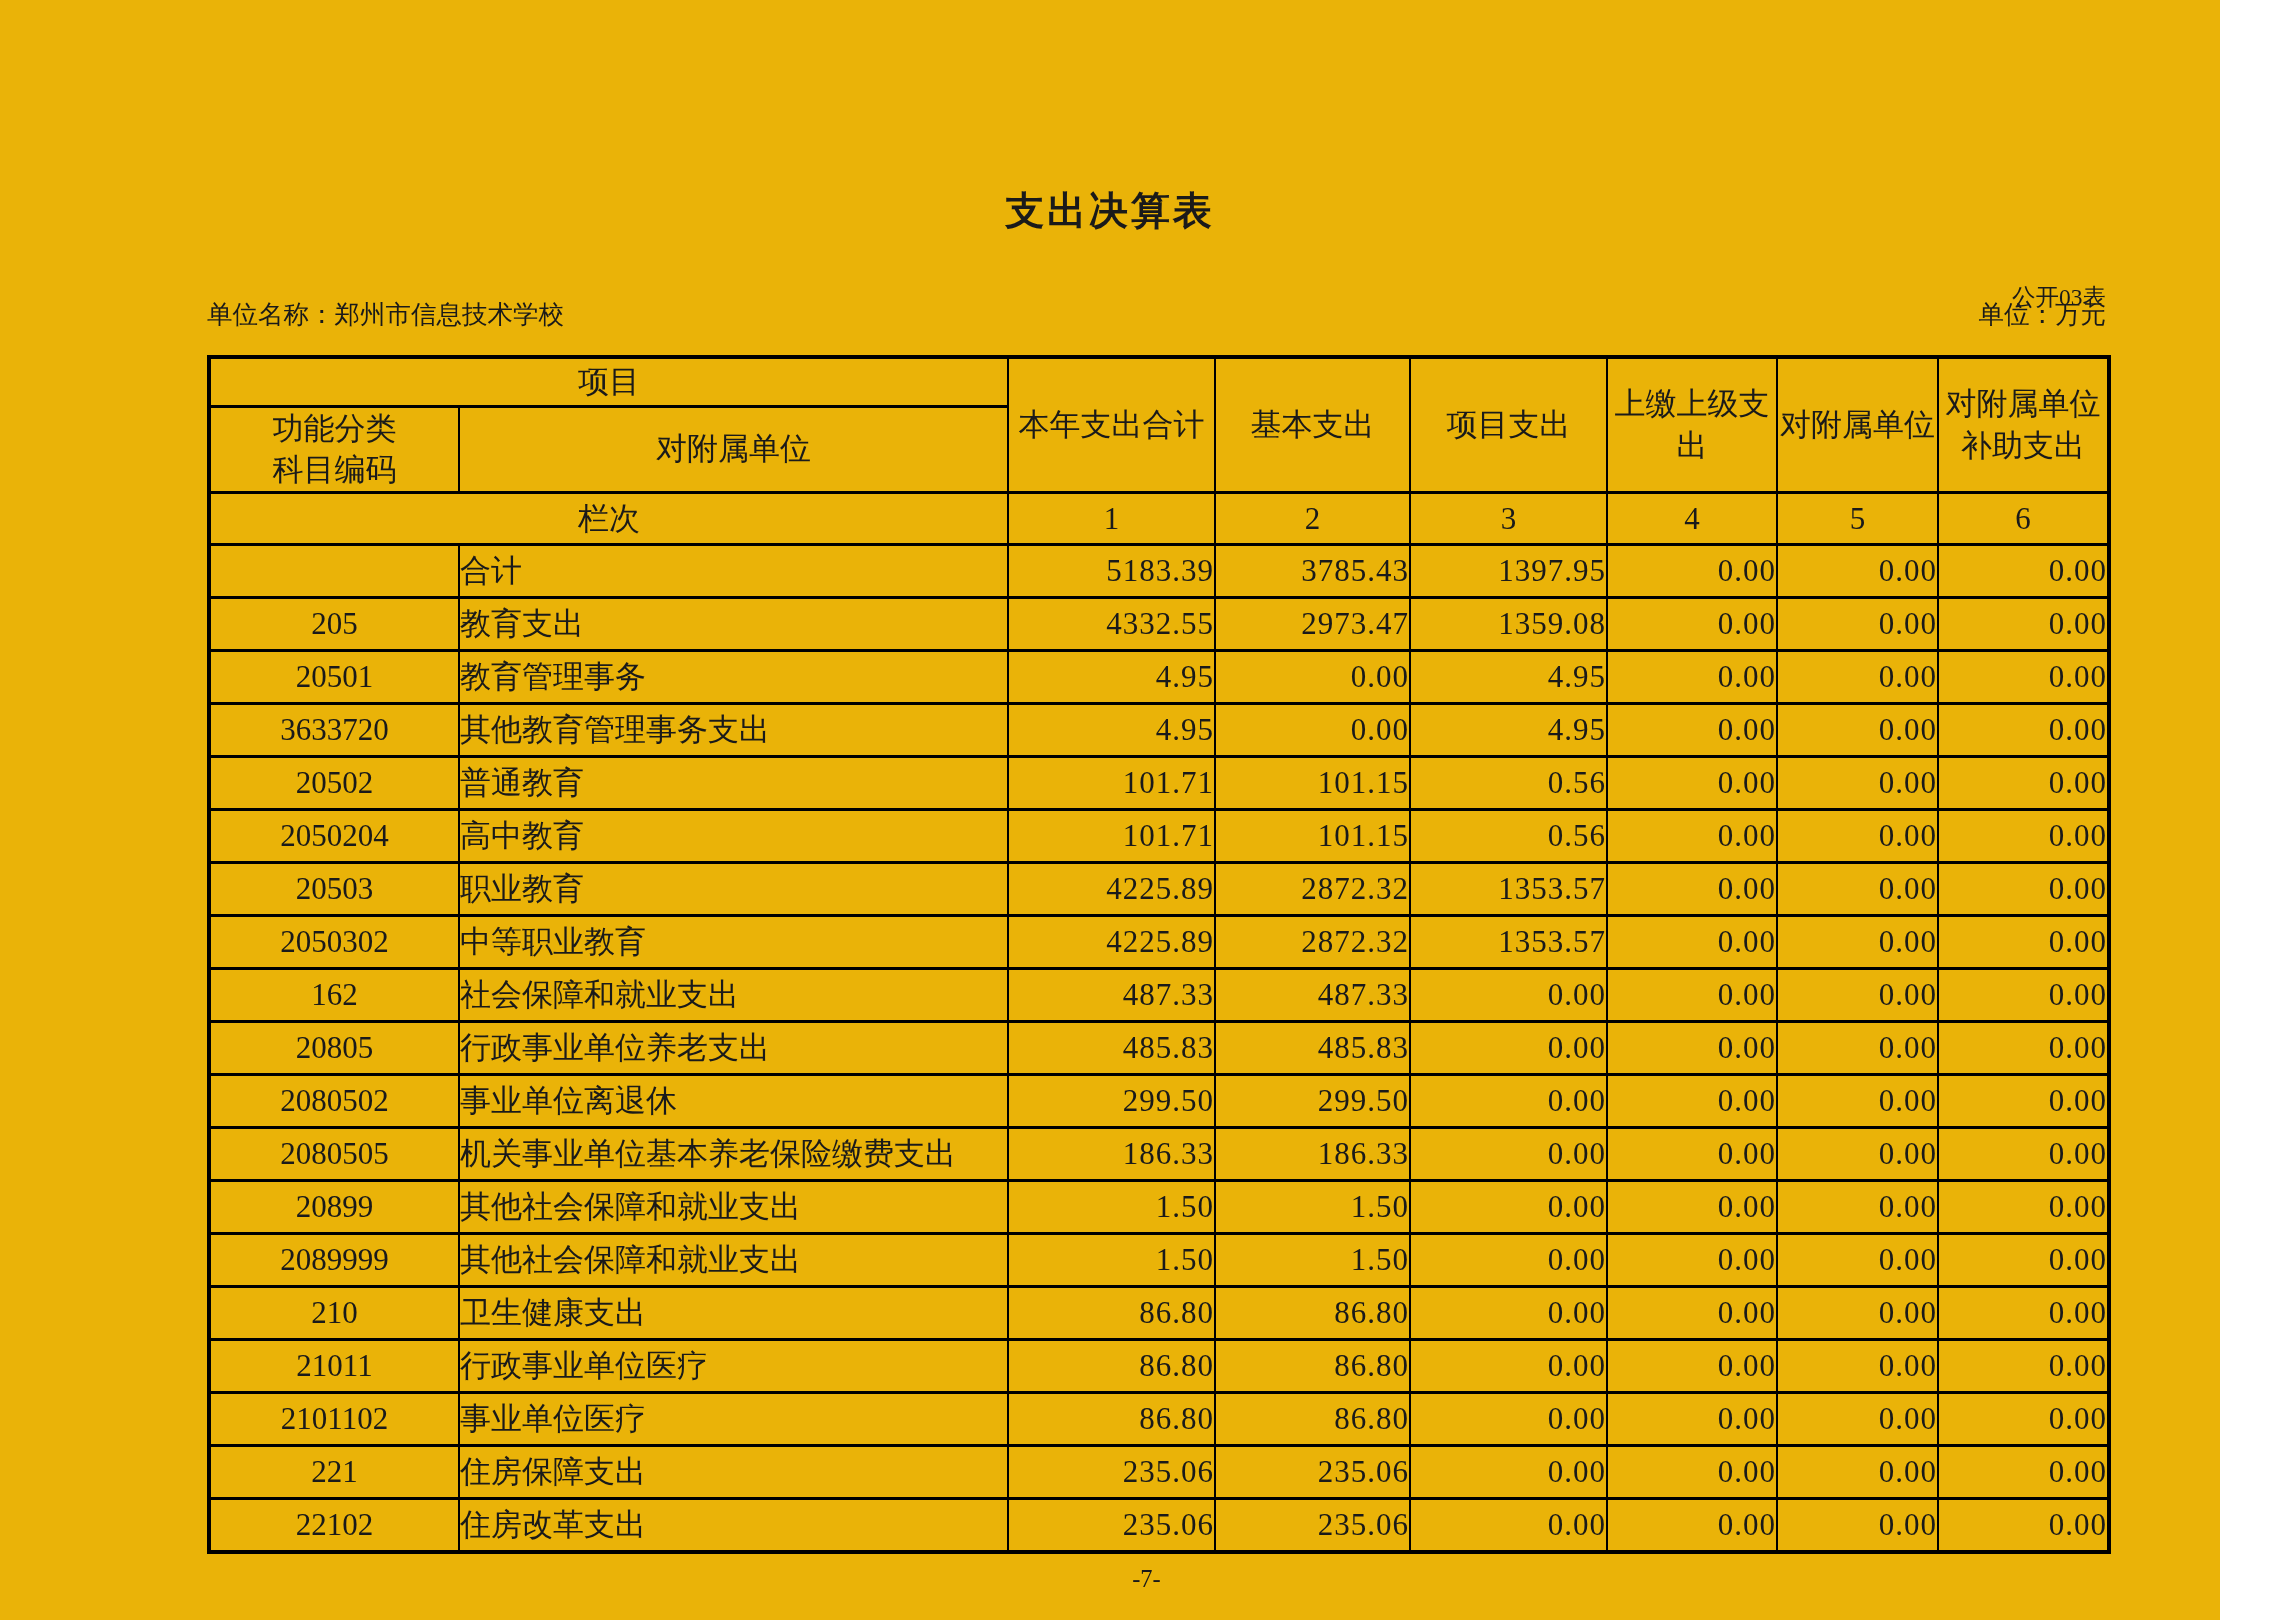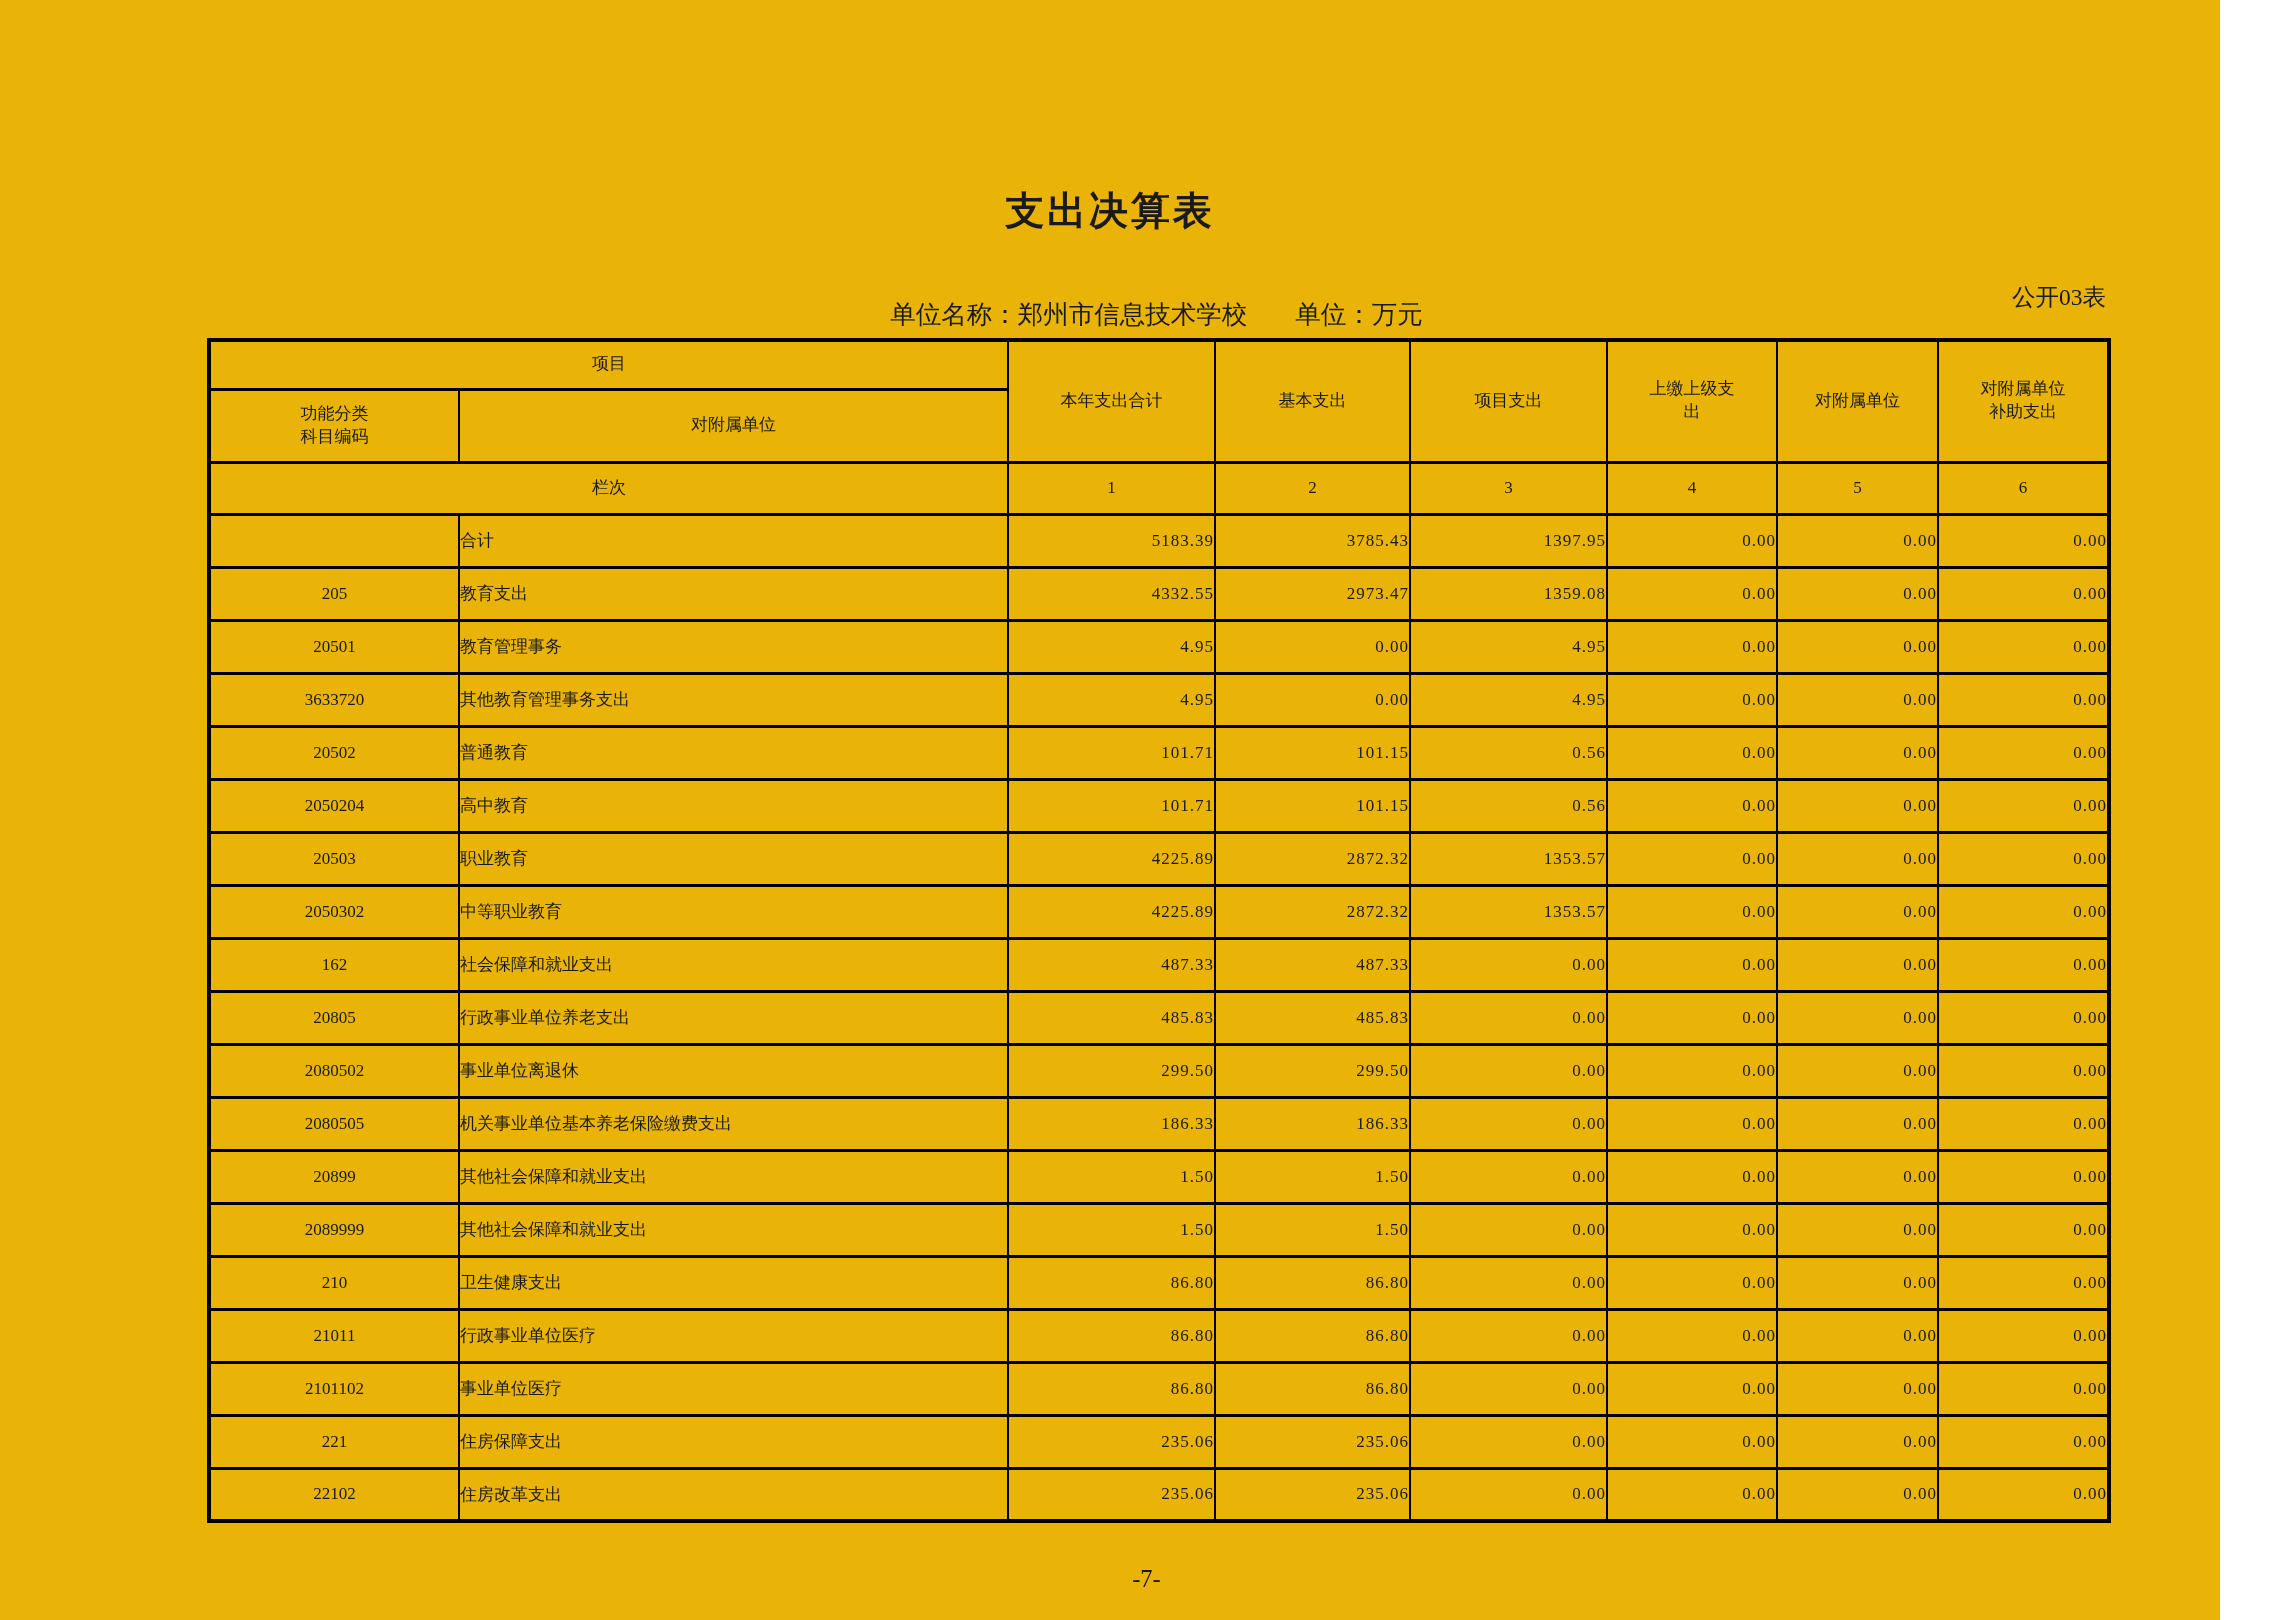--- a/index.html
+++ b/index.html
@@ -34,33 +34,33 @@
     text-align: right;
     font-size: 23.5px;
     margin-top: 30px;
   }
   .meta-row {
     position: absolute;
     top: 297px;
     left: 207px;
     width: 1899px;
     display: flex;
-    justify-content: center;
+    justify-content: space-between;
     font-size: 25.5px;
     gap: 48px;
   }
   table.budget {
     position: absolute;
-    top: 338px;
+    top: 355px;
     left: 207px;
     width: 1899px;
     border-collapse: collapse;
     table-layout: fixed;
     border: 4.9px solid #000;
-    font-size: 17px;
+    font-size: 31px;
   }
   table.budget th, table.budget td {
     border: 2.9px solid #000;
     border-top-width: 3.9px;
     border-bottom-width: 3.9px;
     padding: 0;
     font-weight: normal;
     overflow: hidden;
   }
   .hdr { text-align: center; vertical-align: middle; line-height: 1.35; }

